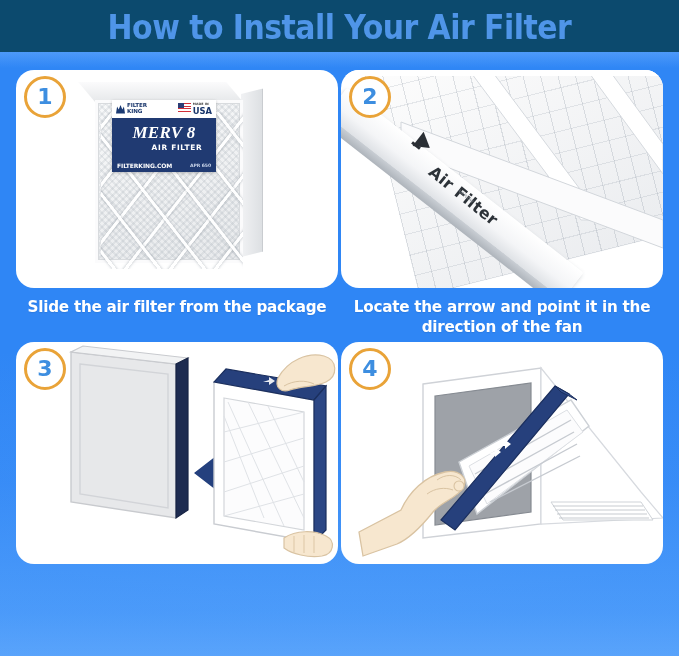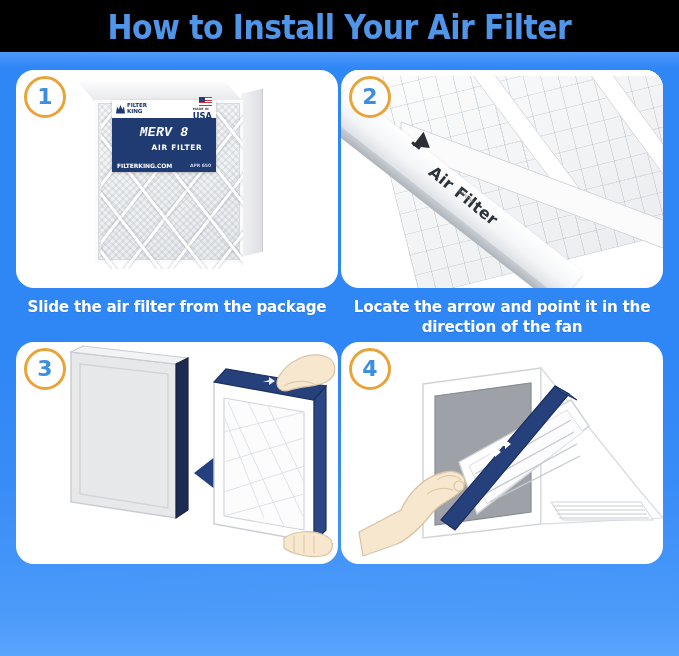--- a/index.html
+++ b/index.html
@@ -20,21 +20,21 @@
     background: #ffffff;
     overflow: hidden;
   }
 
   
   .header {
     position: absolute;
     left: 0; top: 0;
     width: 679px;
     height: 52px;
-    background: #000000;
+    background: #0c4a6e;
     display: flex;
     align-items: center;
     justify-content: center;
   }
   .header-title {
     font-family: "DejaVu Sans", sans-serif;
     font-weight: bold;
     font-size: 34px;
     line-height: 34px;
     letter-spacing: -0.6px;
@@ -194,21 +194,21 @@
   .f1-crown {
     width: 9px; height: 9px;
     background: #1b3a73;
     clip-path: polygon(0% 100%, 12% 22%, 30% 56%, 50% 5%, 70% 56%, 88% 22%, 100% 100%);
   }
   .f1-logo-txt {
     font-family: "DejaVu Sans", sans-serif;
     font-weight: bold; font-size: 5.6px; line-height: 5.8px;
     color: #18356b; letter-spacing: -0.1px;
   }
-  .f1-usa { display:flex; align-items:flex-end; gap:2px;flex-direction:column; }
+  .f1-usa { display:flex; align-items:flex-start; gap:2px; }
   .f1-flag {
     width: 13px; height: 9px;
     background:
       linear-gradient(180deg,#d2303a 0 14%,#fff 14% 28%,#d2303a 28% 42%,#fff 42% 57%,#d2303a 57% 71%,#fff 71% 85%,#d2303a 85% 100%);
     position: relative;
   }
   .f1-flag::before{
     content:""; position:absolute; left:0; top:0; width:6px; height:5px; background:#2c3d76;
   }
   .f1-usa-txt { text-align:left; }
@@ -221,23 +221,23 @@
     font-family: "DejaVu Sans", sans-serif;
     font-weight: bold; font-size: 8.4px; line-height:8.6px; color:#18356b;
   }
   .f1-lbl-blue {
     position:absolute; left:0; top:18px; width:104px; height:40px;
     background: linear-gradient(150deg,#27417c 0%, #1b2f60 55%, #152murrey 100%);
     background-color:#203a72;
     display:flex; flex-direction:column; align-items:center; justify-content:center;
   }
   .f1-merv {
-    font-family: Liberation Mono, monospace;
+    font-family: Liberation Serif, serif;
     font-weight: bold; font-style: italic;
-    font-size: 13px; line-height:17px; color:#ffffff;
+    font-size: 17px; line-height:17px; color:#ffffff;
     letter-spacing: 0.3px;
   }
   .f1-af {
     font-family: "DejaVu Sans", sans-serif;
     font-weight: bold; font-size: 7.4px; line-height: 10px; color:#ffffff;
     letter-spacing: 0.7px; margin-top:2px; margin-left:26px;
   }
   .f1-lbl-bot {
     position:absolute; left:0; top:58px; width:104px; height:14px;
     background:#203a72;

